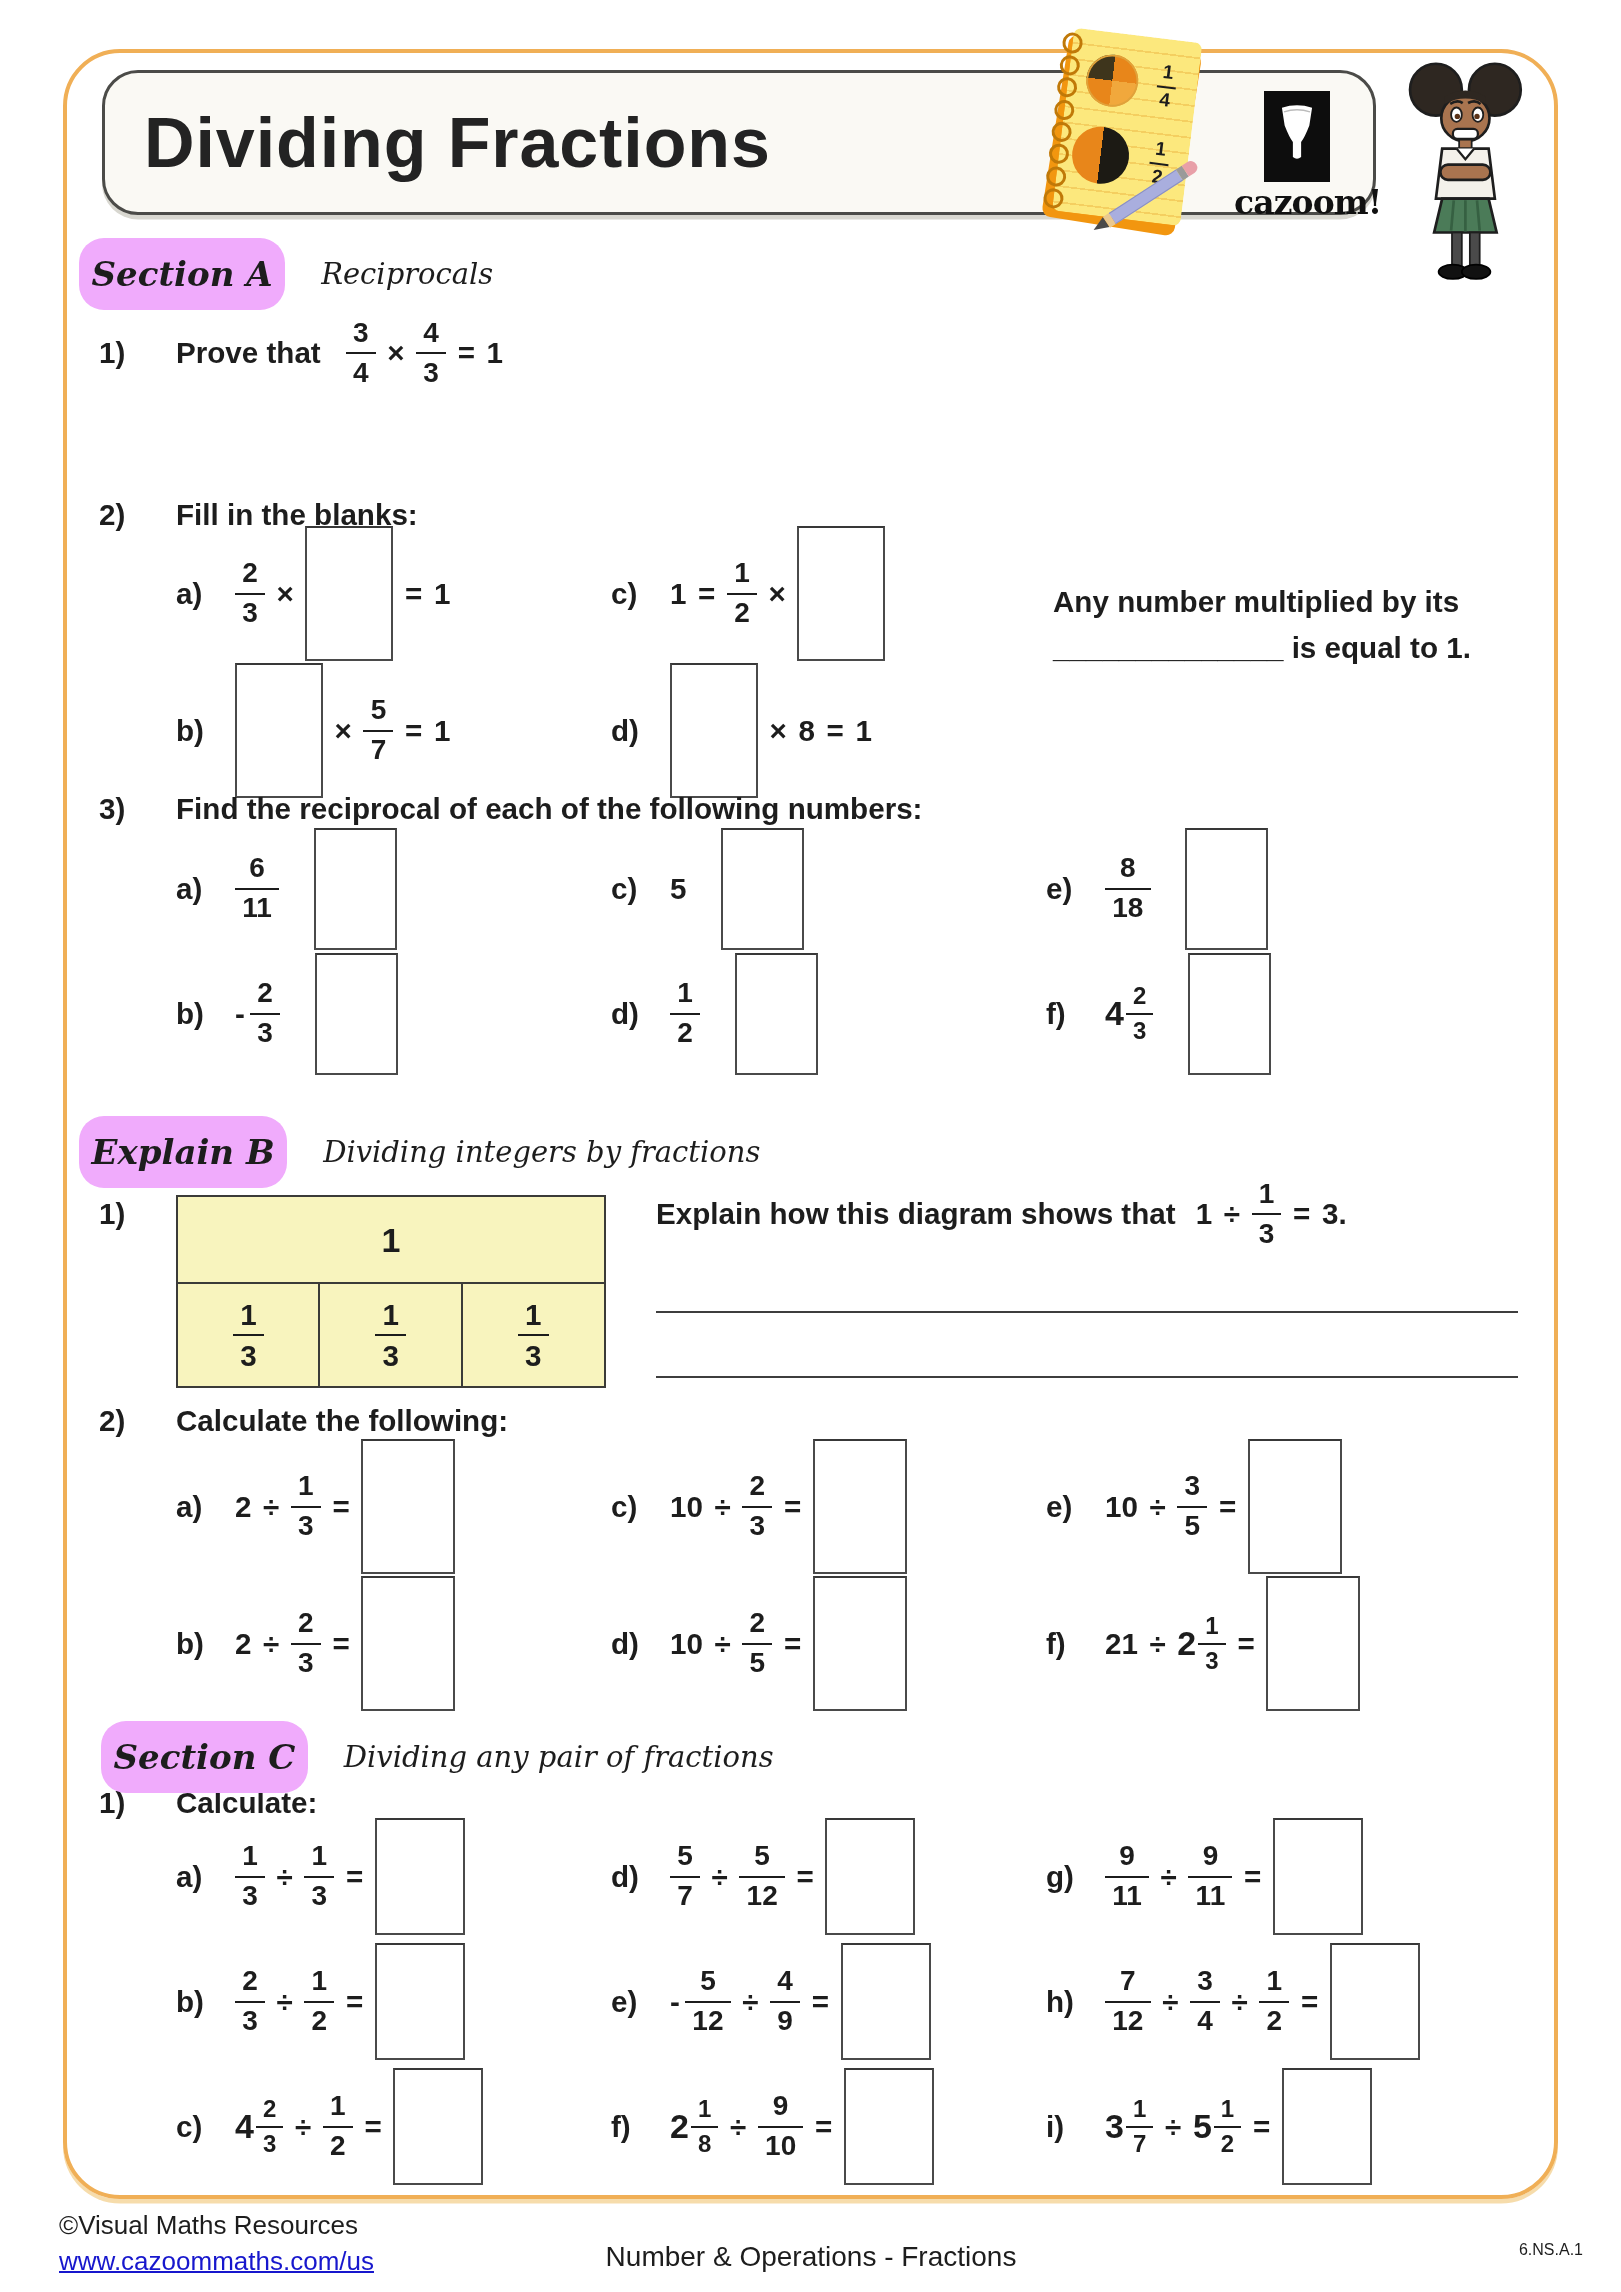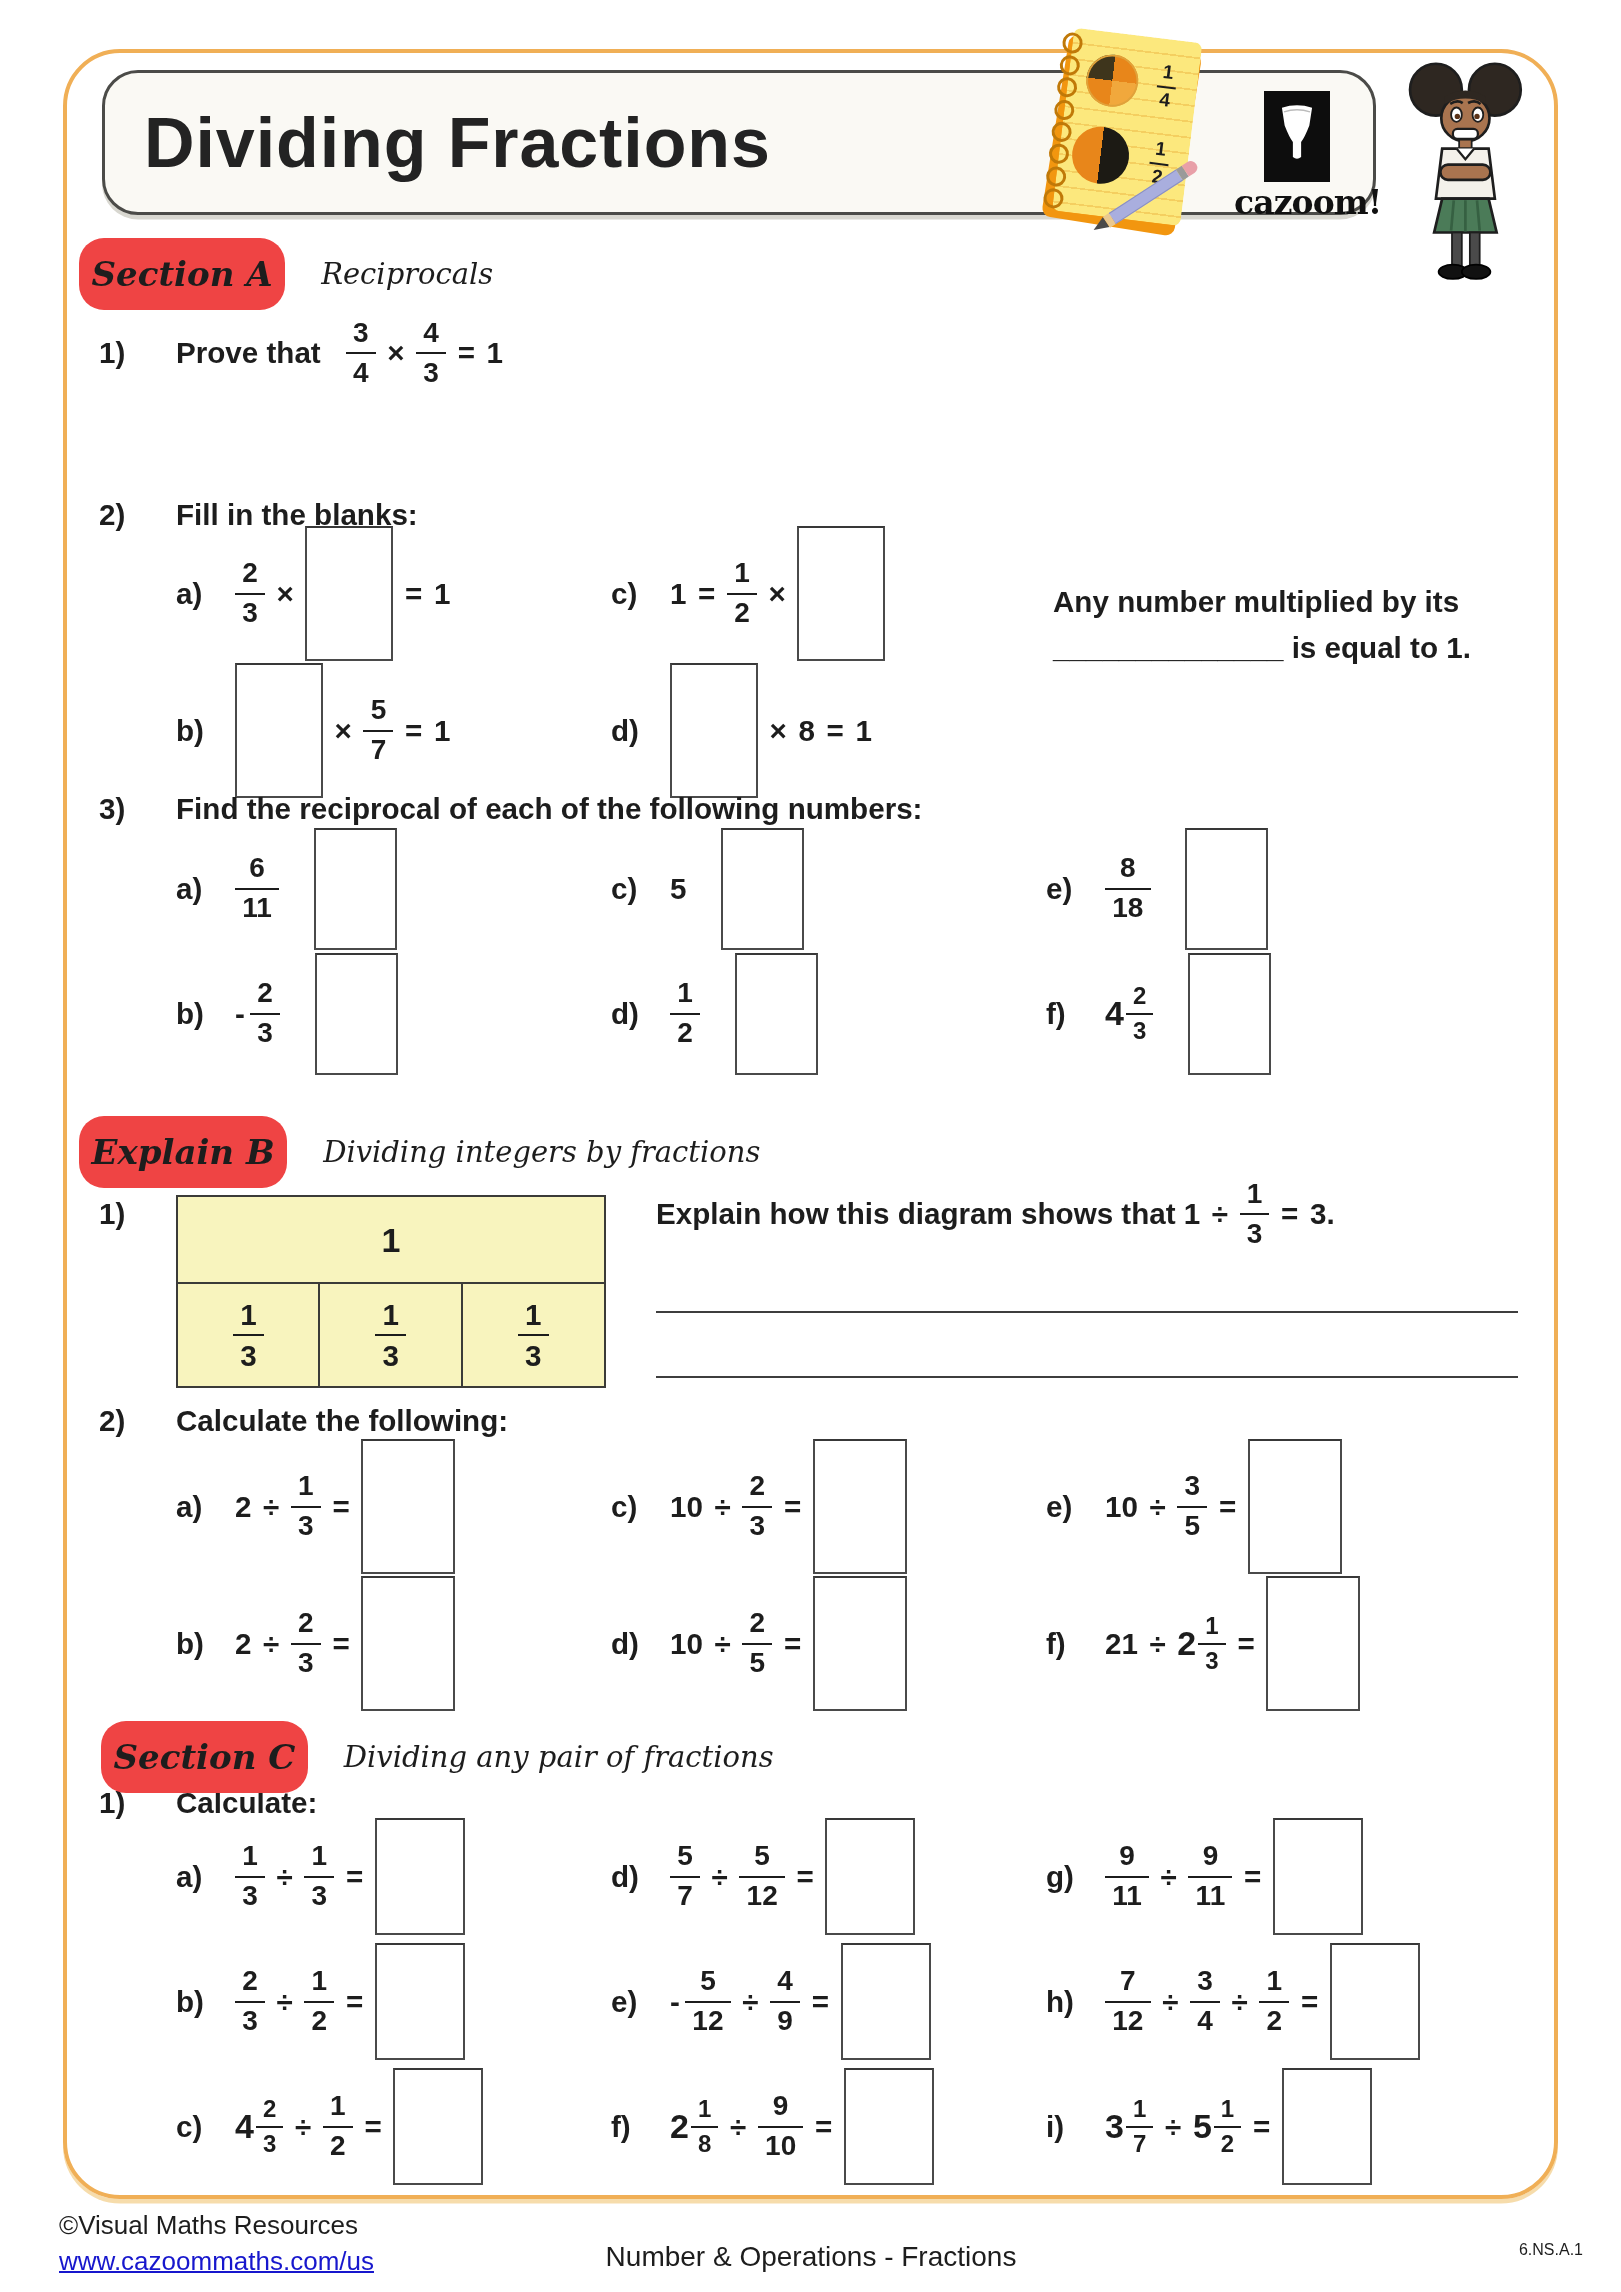--- a/index.html
+++ b/index.html
@@ -36,21 +36,21 @@
   .p-body{flex:1;background:#A9AEDE;border-top:0.9px solid #8b90c0;border-bottom:0.9px solid #8b90c0;}
   .p-band{width:6.3px;background:#9a9a9a;}
   .p-eraser{width:13.4px;background:#E8A0A8;border-radius:0 6.3px 6.3px 0;}
   
   .logo{position:absolute;left:1234px;top:91px;width:125px;text-align:center;z-index:3;}
   .logo-box{margin:0 auto;width:66px;height:91px;background:#0d0d0d;display:flex;align-items:center;justify-content:center;}
   .logo-text{font-family:"DejaVu Serif",serif;font-weight:800;font-size:33px;color:#111;margin-top:0.9px;letter-spacing:-0.9px;}
   .girl{position:absolute;left:1402px;top:57px;z-index:4;}
   
   .sec-label{position:absolute;display:flex;align-items:center;z-index:1;}
-  .sec-label .pill{min-width:184px;height:72px;background:#ef4444;border-radius:25px;display:flex;align-items:center;
+  .sec-label .pill{min-width:184px;height:72px;background:#f0abfc;border-radius:25px;display:flex;align-items:center;
           justify-content:center;font-family:"DejaVu Serif",serif;font-style:italic;font-weight:800;font-size:34px;
           color:#1d1d1d;padding:0 12.5px;box-sizing:border-box;}
   .sec-label .sub{margin-left:36px;font-family:"DejaVu Serif",serif;font-style:italic;font-size:29px;}
   #seclabel-a{left:79px;top:238px;}
   #seclabel-b{left:79px;top:1116px;}
   #seclabel-c{left:79px;top:1721px;padding-left:22px;}
   
   .qhead{position:absolute;display:flex;align-items:center;font-size:29.6px;font-weight:700;}
   .qno{width:77px;flex:none;}
   #a-q1{left:99px;top:310px;height:86px;}
@@ -85,21 +85,21 @@
   .note{position:absolute;left:1053px;top:579px;width:439px;font-size:29.6px;font-weight:700;line-height:1.55;}
   
   .diagram{position:absolute;left:176px;top:1195px;}
   .dtop{width:430px;height:90px;border:2.7px solid #3b3b38;background:#F8F4BE;display:flex;align-items:center;
         justify-content:center;font-size:34px;font-weight:700;box-sizing:border-box;}
   .dbot{display:flex;margin-top:-2.7px;}
   .dcell{width:145px;height:106px;border:2.7px solid #3b3b38;margin-left:-2.7px;background:#F8F4BE;display:flex;
         align-items:center;justify-content:center;box-sizing:border-box;}
   .dcell:first-child{margin-left:0;}
   .dcell .frac{font-size:29.6px;}
-  .b1-prompt{position:absolute;left:656px;top:1180px;width:896px;display:flex;align-items:center;gap:8px;
+  .b1-prompt{position:absolute;left:656px;top:1180px;width:896px;display:flex;align-items:center;gap:20px;
         font-size:29.6px;font-weight:700;}
   .aline{position:absolute;left:656px;width:862px;border-top:2.7px solid #3e3e3e;height:0;}
   #aline1{top:1311px;}
   #aline2{top:1376px;}
   
   .f-left{position:absolute;left:59px;top:2209px;font-size:26px;line-height:1.3;}
   .f-link{color:#1717CD;text-decoration:underline;text-decoration-thickness:1.8px;display:inline-block;margin-top:1.8px;}
   .f-center{position:absolute;left:0;right:0;top:2241px;text-align:center;font-size:28px;}
   .f-right{position:absolute;right:39px;top:2241px;font-size:16px;}
 </style>

